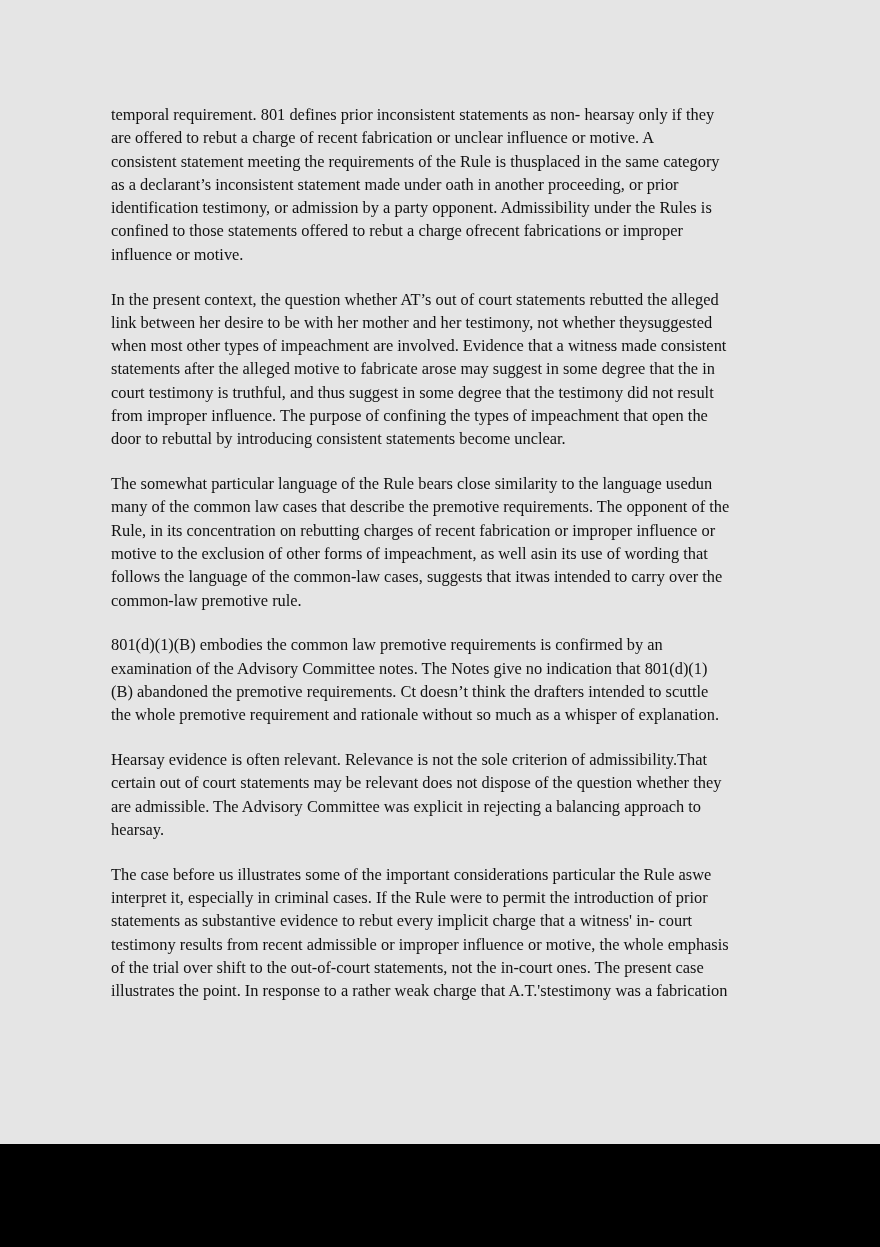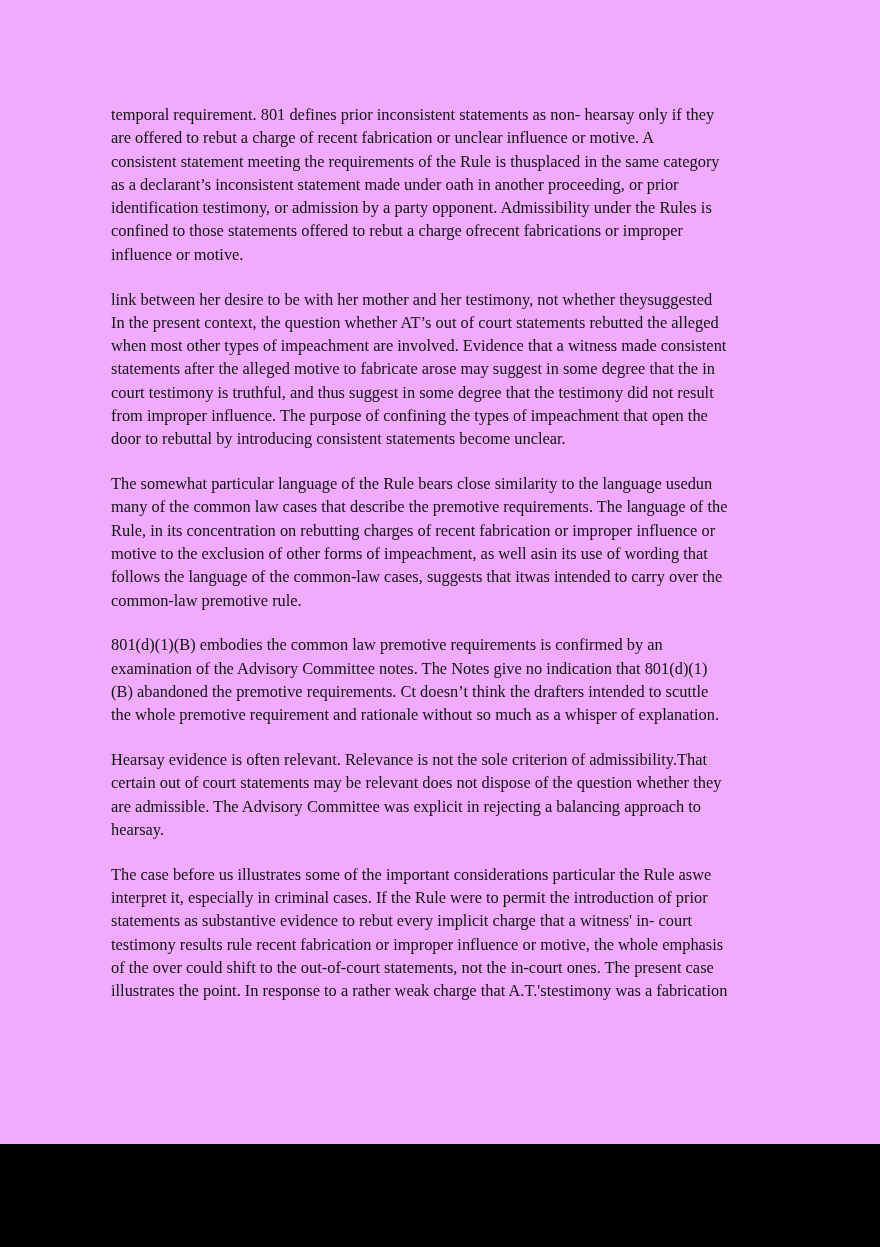--- a/index.html
+++ b/index.html
@@ -12,21 +12,21 @@
       height: 1247px;
       position: relative;
       overflow: hidden;
     }
     .page {
       position: absolute;
       left: 0;
       top: 0;
       width: 880px;
       height: 1144px;
-      background: #f0abfc;
+      background: #e5e5e5;
     }
     .bottom-band {
       position: absolute;
       left: 0;
       top: 1144px;
       width: 880px;
       height: 103px;
       background: #000000;
     }
     .content {
@@ -57,32 +57,32 @@
       <span class="line">temporal requirement. 801 defines prior inconsistent statements as non- hearsay only if they</span>
       <span class="line">are offered to rebut a charge of recent fabrication or unclear influence or motive. A</span>
       <span class="line">consistent statement meeting the requirements of the Rule is thusplaced in the same category</span>
       <span class="line">as a declarant’s inconsistent statement made under oath in another proceeding, or prior</span>
       <span class="line">identification testimony, or admission by a party opponent. Admissibility under the Rules is</span>
       <span class="line">confined to those statements offered to rebut a charge ofrecent fabrications or improper</span>
       <span class="line">influence or motive.</span>
     </p>
 
     <p class="para">
+      <span class="line">In the present context, the question whether AT’s out of court statements rebutted the alleged</span>
       <span class="line">link between her desire to be with her mother and her testimony, not whether theysuggested</span>
-      <span class="line">In the present context, the question whether AT’s out of court statements rebutted the alleged</span>
       <span class="line">when most other types of impeachment are involved. Evidence that a witness made consistent</span>
       <span class="line">statements after the alleged motive to fabricate arose may suggest in some degree that the in</span>
       <span class="line">court testimony is truthful, and thus suggest in some degree that the testimony did not result</span>
       <span class="line">from improper influence. The purpose of confining the types of impeachment that open the</span>
       <span class="line">door to rebuttal by introducing consistent statements become unclear.</span>
     </p>
 
     <p class="para">
       <span class="line">The somewhat particular language of the Rule bears close similarity to the language usedun</span>
-      <span class="line">many of the common law cases that describe the premotive requirements. The language of the</span>
+      <span class="line">many of the common law cases that describe the premotive requirements. The opponent of the</span>
       <span class="line">Rule, in its concentration on rebutting charges of recent fabrication or improper influence or</span>
       <span class="line">motive to the exclusion of other forms of impeachment, as well asin its use of wording that</span>
       <span class="line">follows the language of the common-law cases, suggests that itwas intended to carry over the</span>
       <span class="line">common-law premotive rule.</span>
     </p>
 
     <p class="para">
       <span class="line">801(d)(1)(B) embodies the common law premotive requirements is confirmed by an</span>
       <span class="line">examination of the Advisory Committee notes.  The Notes give no indication that 801(d)(1)</span>
       <span class="line">(B) abandoned the premotive requirements. Ct doesn’t think the drafters intended to scuttle</span>
@@ -93,21 +93,21 @@
       <span class="line">Hearsay evidence is often relevant.  Relevance is not the sole criterion of admissibility.That</span>
       <span class="line">certain out of court statements may be relevant does not dispose of the question whether they</span>
       <span class="line">are admissible. The Advisory Committee was explicit in rejecting a balancing approach to</span>
       <span class="line">hearsay.</span>
     </p>
 
     <p class="para">
       <span class="line">The case before us illustrates some of the important considerations particular the Rule aswe</span>
       <span class="line">interpret it, especially in criminal cases. If the Rule were to permit the introduction of prior</span>
       <span class="line">statements as substantive evidence to rebut every implicit charge that a witness' in- court</span>
-      <span class="line">testimony results rule recent fabrication or improper influence or motive, the whole emphasis</span>
-      <span class="line">of the over could shift to the out-of-court statements, not the in-court ones. The present case</span>
+      <span class="line">testimony results from recent admissible or improper influence or motive, the whole emphasis</span>
+      <span class="line">of the trial over shift to the out-of-court statements, not the in-court ones. The present case</span>
       <span class="line">illustrates the point. In response to a rather weak charge that A.T.'stestimony was a fabrication</span>
     </p>
 
   </div>
 </div>
 
 <div class="bottom-band"></div>
 
 </body></html>

